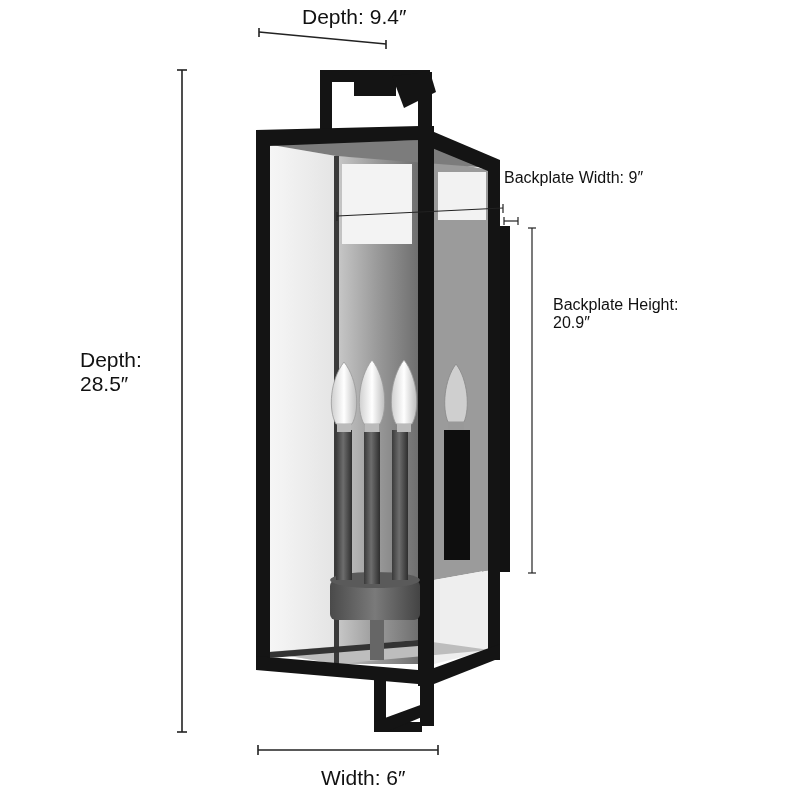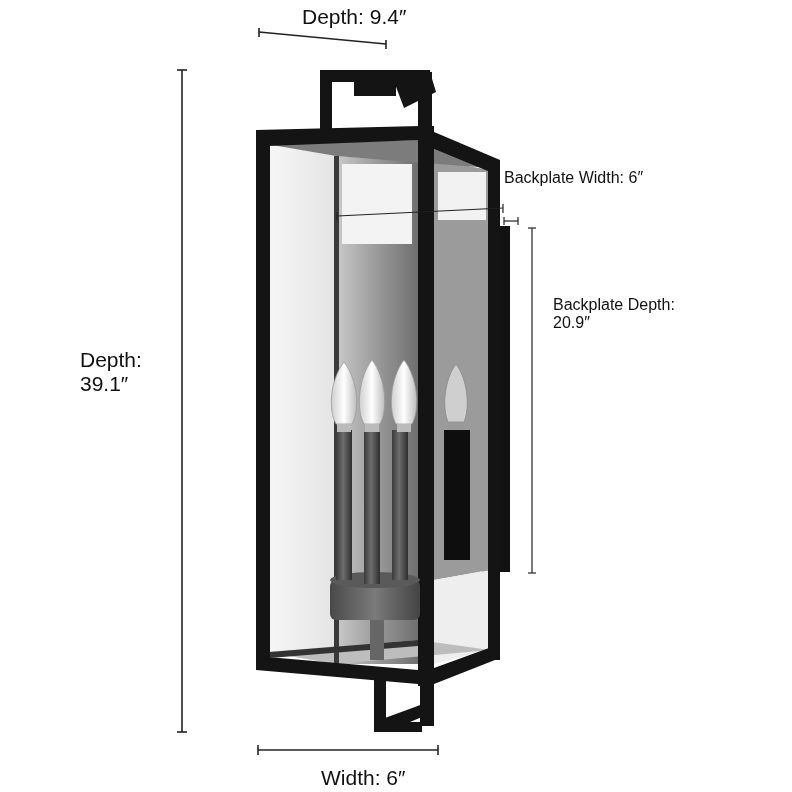--- a/index.html
+++ b/index.html
@@ -157,25 +157,25 @@
       <line x1="532" y1="228" x2="532" y2="573" stroke-width="1.2"></line>
       <line x1="528" y1="228" x2="536" y2="228" stroke-width="1.2"></line>
       <line x1="528" y1="573" x2="536" y2="573" stroke-width="1.2"></line>
     </g>
   </svg>
 
   <div class="label lg" style="left:302px; top:5px;">Depth: 9.4″</div>
 
   <div class="label lg" style="left:80px; top:348px;">
     <div>Depth:</div>
-    <div>39.1″</div>
+    <div>28.5″</div>
   </div>
 
   <div class="label lg" style="left:321px; top:766px;">Width: 6″</div>
 
-  <div class="label md" style="left:504px; top:169px;">Backplate Width: 6″</div>
+  <div class="label md" style="left:504px; top:169px;">Backplate Width: 9″</div>
 
 
   <div class="label md" style="left:553px; top:296px;">
-    <div>Backplate Depth:</div>
+    <div>Backplate Height:</div>
     <div>20.9″</div>
   </div>
 </div>
 
 </body></html>

